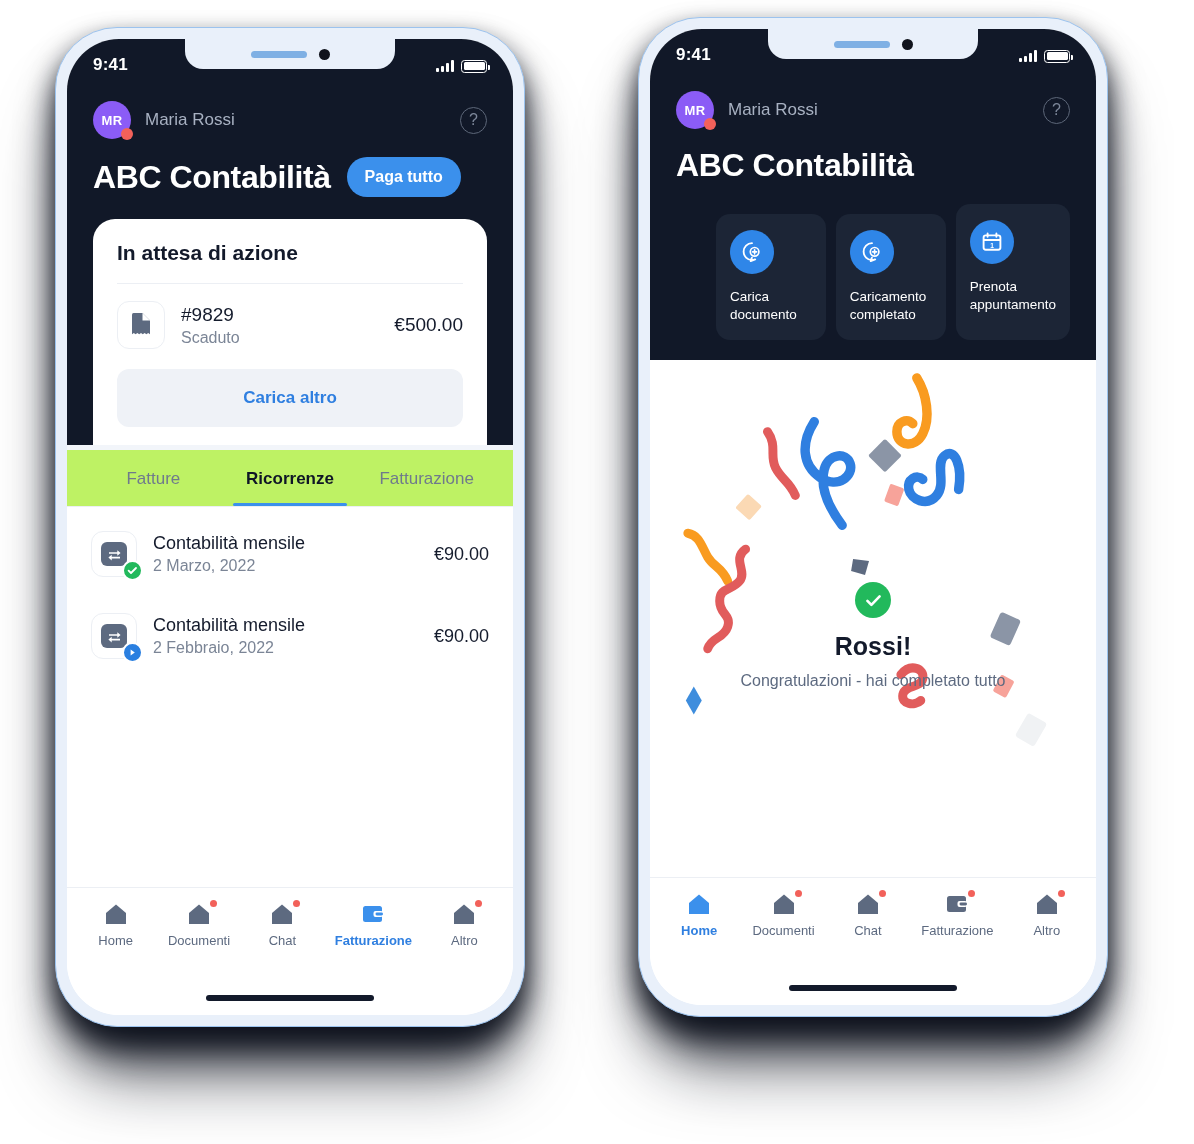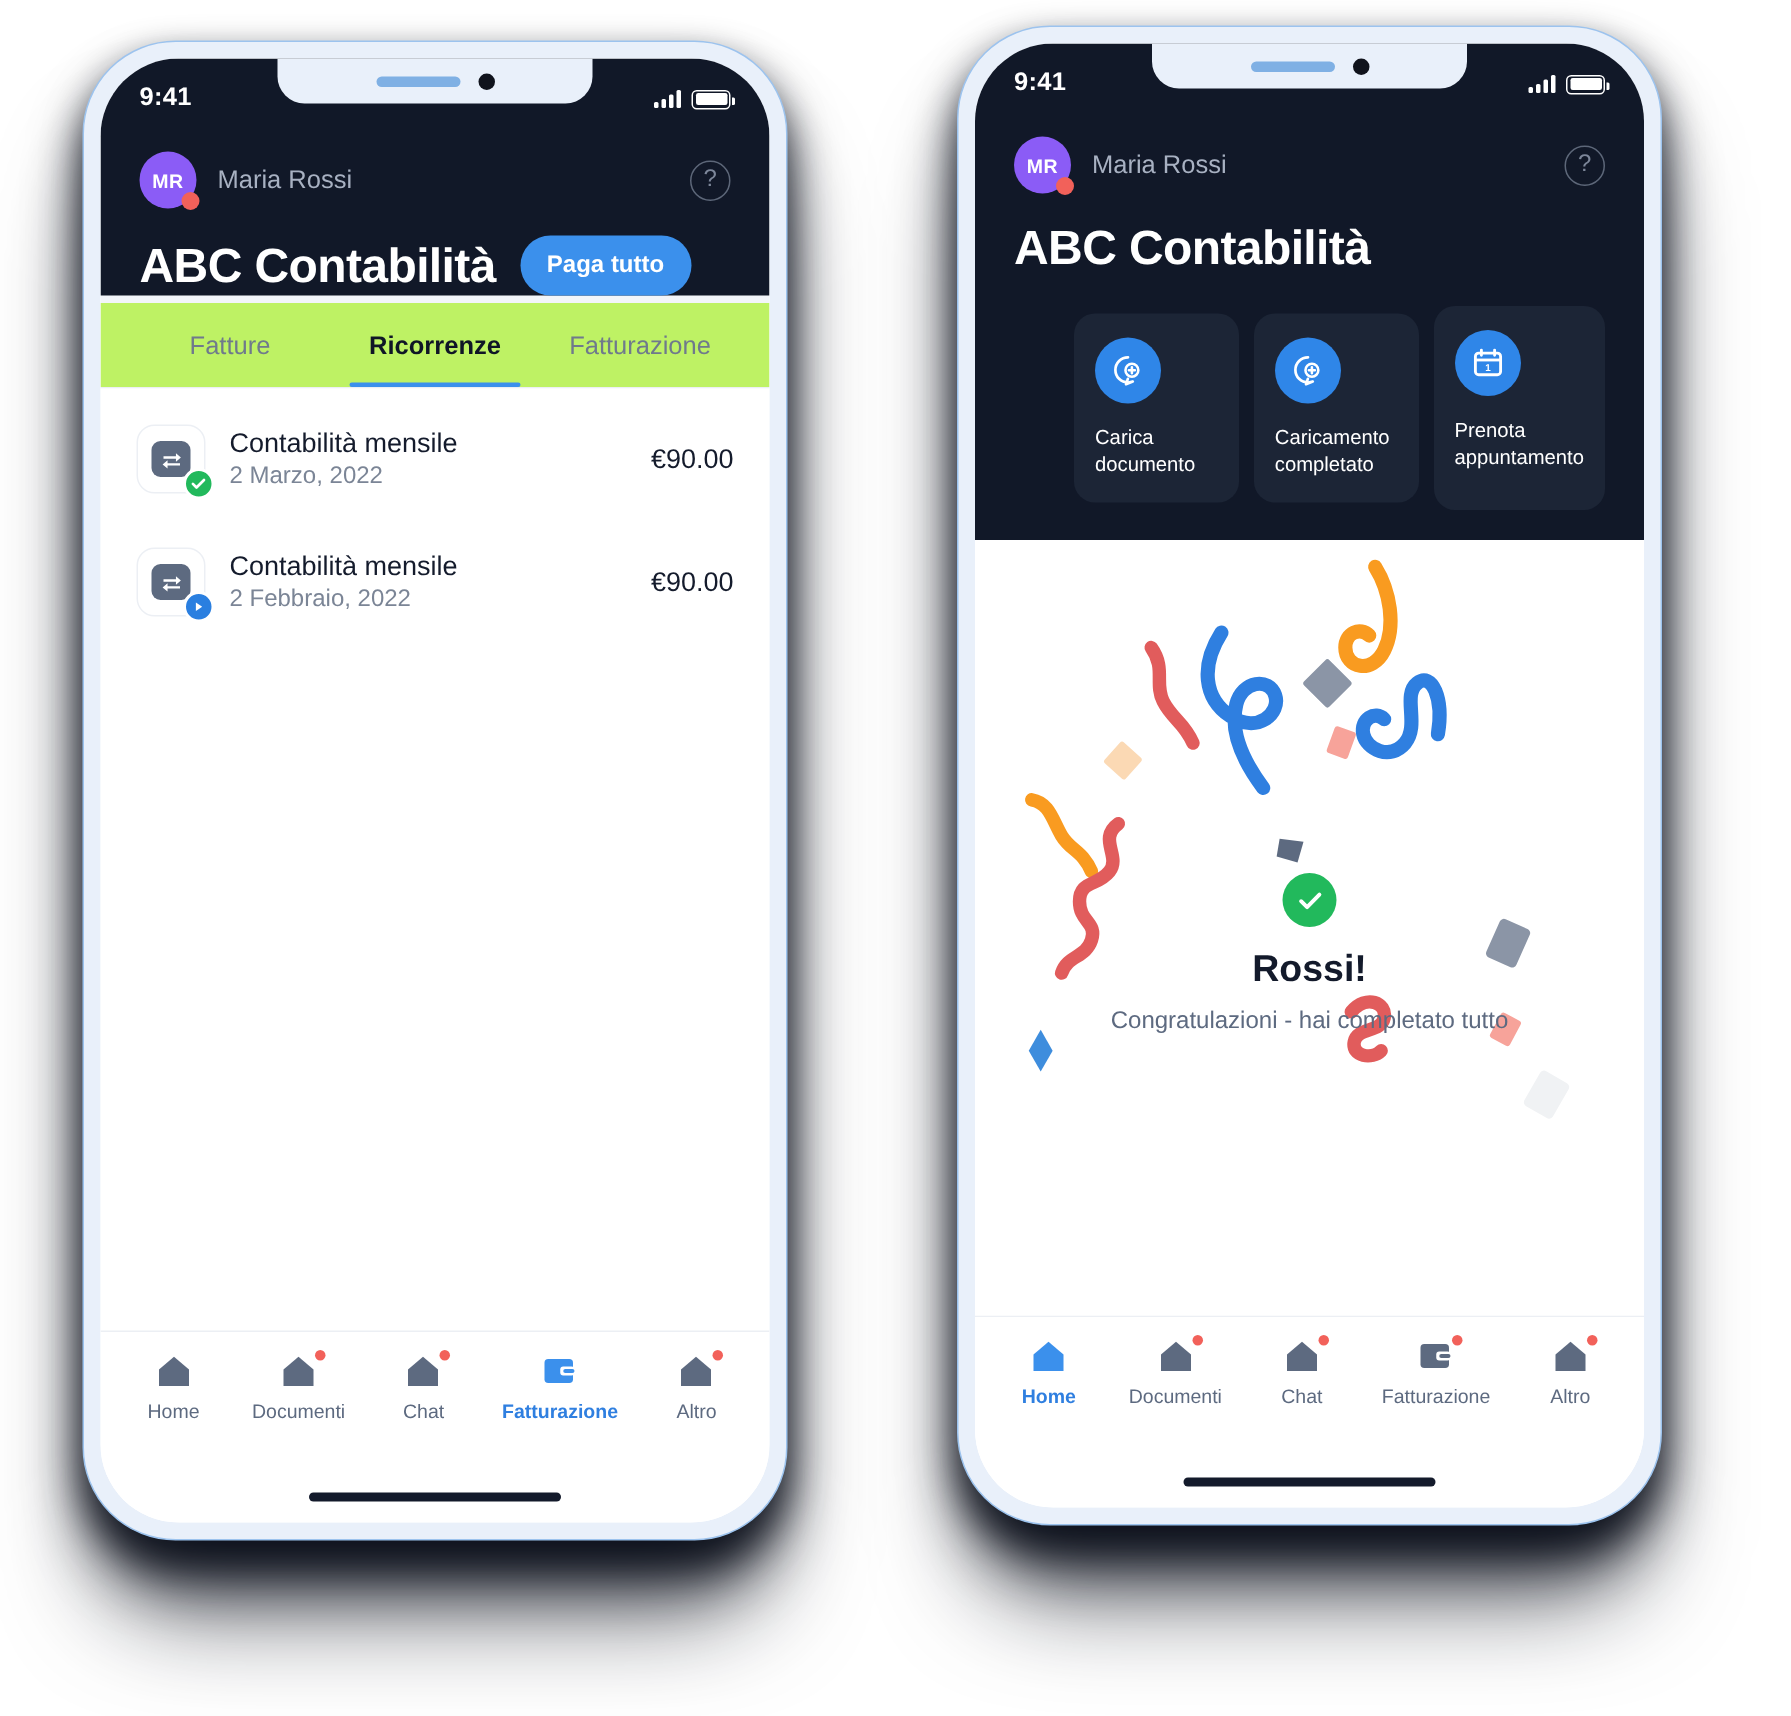--- a/index.html
+++ b/index.html
@@ -195,21 +195,21 @@
   .nav-label { font-size: 13px; color:#5d6a80; white-space:nowrap; }
   .nav-item.active .nav-label { color:#2f7fe0; font-weight:700; }
   .nav-dot {
     position:absolute; top:-2px; right:-5px;
     width:7px; height:7px; border-radius:50%; background:#f2615a;
   }
   .home-bar-wrap { background:#fff; height: 34px; display:flex; align-items:center; justify-content:center; }
   .home-bar { width: 168px; height: 6px; border-radius: 4px; background:#131a2b; }
 
   
-  .action-cards { display:flex; gap: 10px; margin-top: 20px; align-items: center; padding-left: 40px; }
+  .action-cards { display:flex; gap: 10px; margin-top: 20px; align-items: flex-end; padding-left: 40px; }
   .action-card {
     flex:1 1 0; background:#1c2536; border-radius: 14px;
     padding: 16px 14px 16px 14px; min-height: 126px;
     display:flex; flex-direction:column; gap: 14px; cursor:pointer;
   }
   .action-card:last-child { min-height: 136px; }
   .ac-icon {
     width: 44px; height: 44px; border-radius:50%; background:#2f86e8;
     display:flex;align-items:center;justify-content:center; flex:0 0 auto;
   }
@@ -272,20 +272,41 @@
               <span class="avatar-badge"></span>
             </div>
             <div class="user-name">Maria Rossi</div>
             <div class="help-icon">?</div>
           </div>
           <div class="title-row">
             <div class="org-title">ABC Contabilità</div>
             <button class="pay-all-btn">Paga tutto</button>
           </div>
 
+          <div class="sheet">
+            <div class="sheet-title">In attesa di azione</div>
+            <div class="hr"></div>
+
+            <div class="invoice-row">
+              <div class="doc-tile">
+                <svg width="22" height="26" viewBox="0 0 22 26" aria-hidden="true">
+                  <path d="M2 2.5A1.5 1.5 0 013.5 1h9L20 8.5V20H2z" fill="#5d6a80"></path>
+                  <path d="M12.5 1L20 8.5h-7.5z" fill="#ffffff"></path>
+                  <path d="M2 20h18v2.2l-1.8-1.2-1.8 1.2-1.8-1.2-1.8 1.2-1.8-1.2L9.2 22.2 7.4 21l-1.8 1.2L3.8 21 2 22.2z" fill="#5d6a80"></path>
+                </svg>
+              </div>
+              <div class="inv-main">
+                <div class="inv-id">#9829</div>
+                <div class="inv-status">Scaduto</div>
+              </div>
+              <div class="inv-amount">€500.00</div>
+            </div>
+
+            <button class="load-more">Carica altro</button>
+          </div>
         </div>
 
         <div class="sheet-sep"></div>
 
         <div class="tabs">
           <div class="tab">Fatture</div>
           <div class="tab active">Ricorrenze</div>
           <div class="tab">Fatturazione</div>
         </div>
         <div class="tabs-underline"></div>

